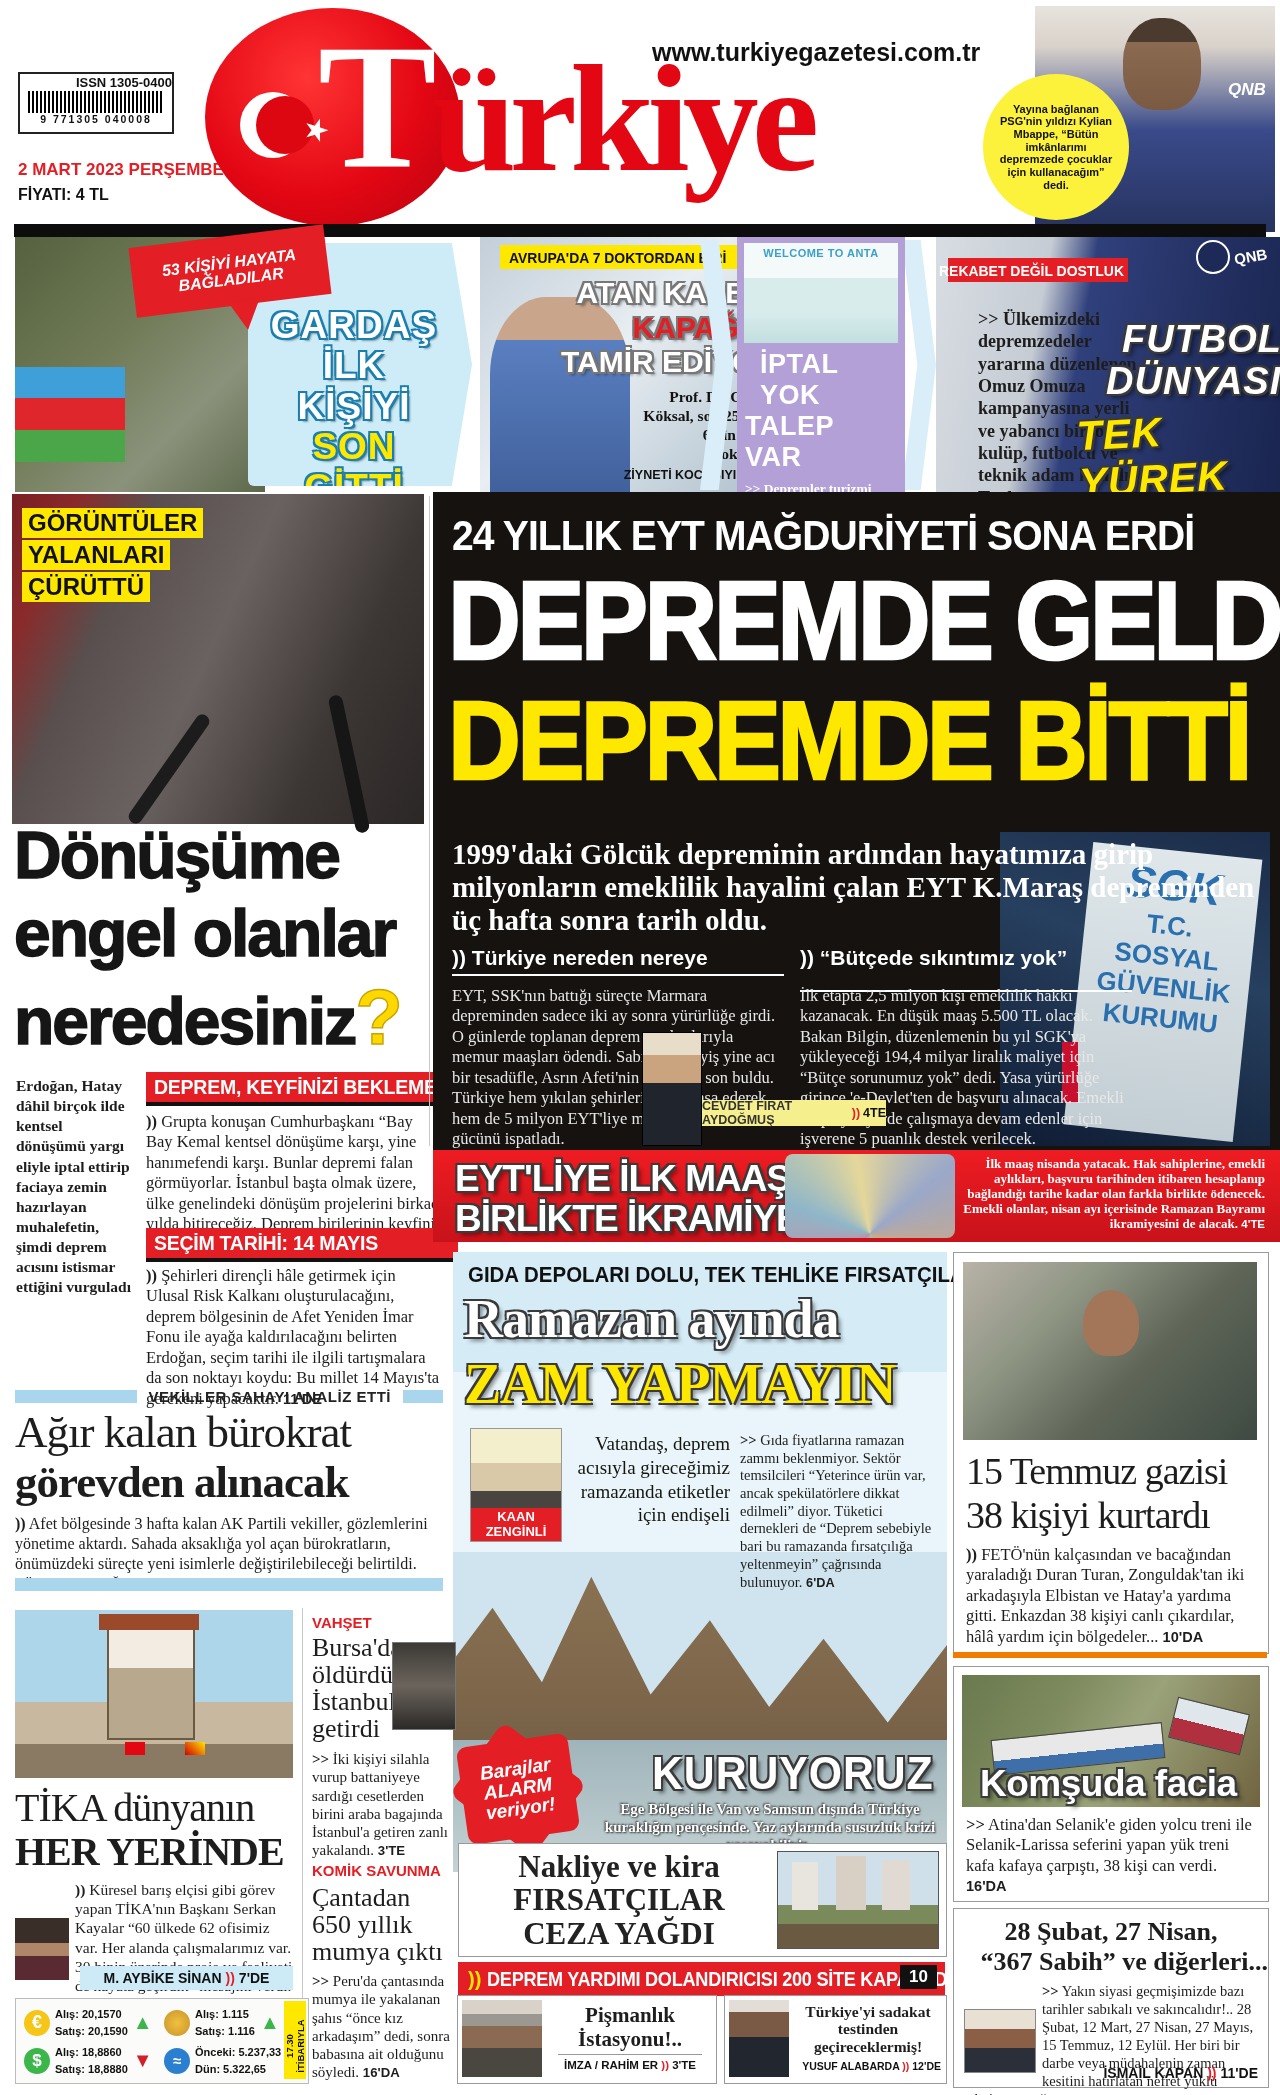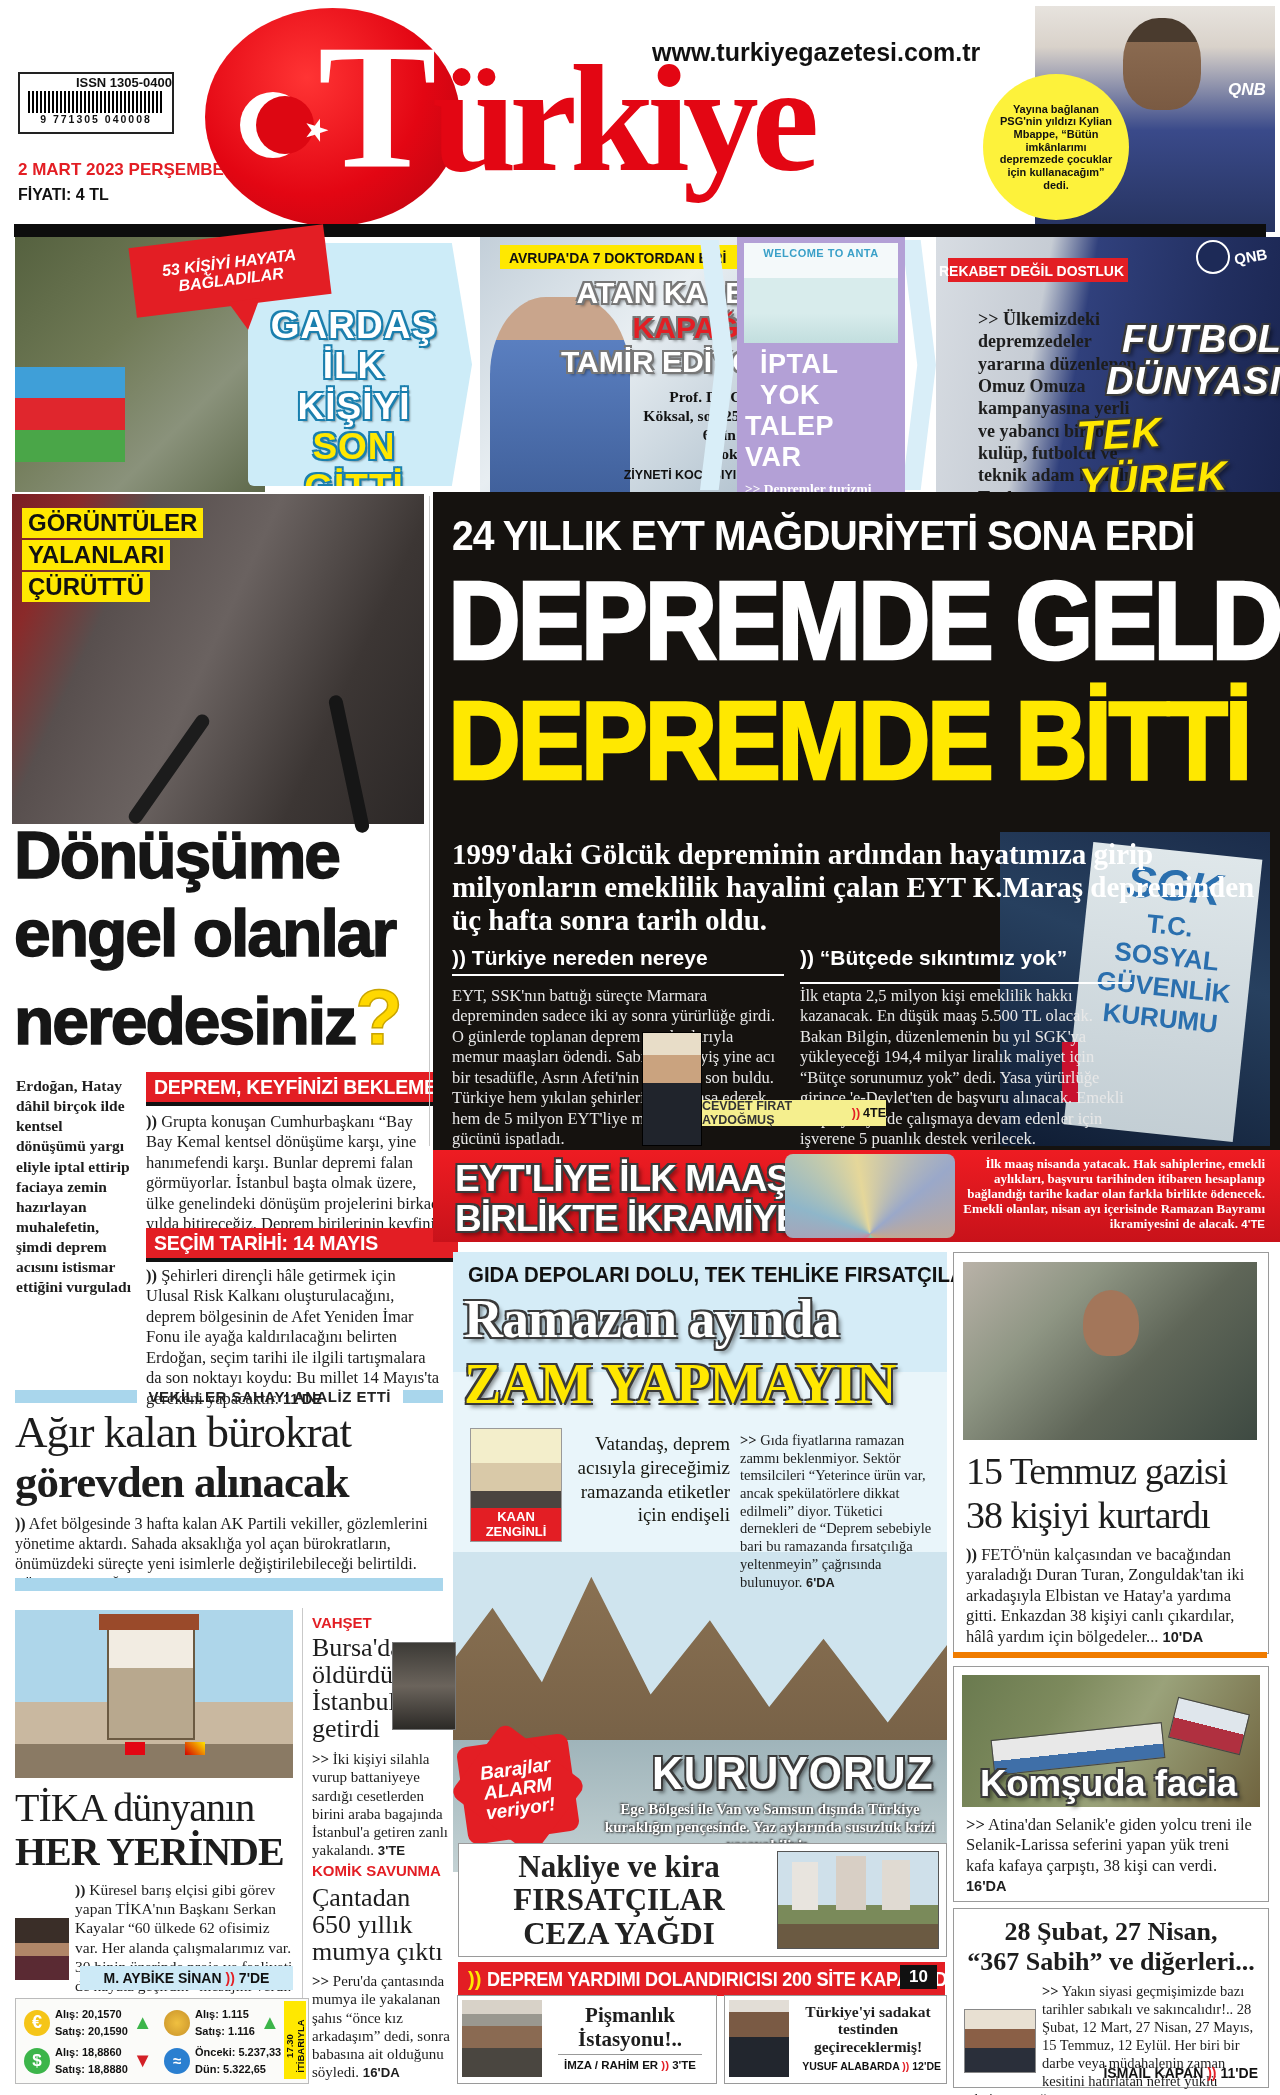--- a/index.html
+++ b/index.html
@@ -185,21 +185,21 @@
     <span class="scx fat" style="font-size:112px;font-weight:700;letter-spacing:-4px;transform:scaleX(.9);">DEPREMDE BİTTİ</span>
   </div>
   <div class="abs serif" style="left:452px;top:838px;width:815px;font-size:29px;font-weight:700;color:#fff;line-height:1.13;">1999'daki Gölcük depreminin ardından hayatımıza girip milyonların emeklilik hayalini çalan EYT K.Maraş depreminden üç hafta sonra tarih oldu.</div>
 
   <div class="abs" style="left:452px;top:946px;width:332px;border-bottom:2px solid #fff;padding-bottom:4px;color:#fff;font-weight:700;font-size:21px;">
     <span class="mk">))</span>
     <span>Türkiye nereden nereye</span>
   </div>
   <div class="abs serif" style="left:452px;top:986px;width:332px;font-size:16.5px;line-height:1.24;color:#e8e8e8;">EYT, SSK'nın battığı süreçte Marmara depreminden sadece iki ay sonra yürürlüğe girdi. O günlerde toplanan deprem yardımlarıyla memur maaşları ödendi. Sabırlı bekleyiş yine acı bir tesadüfle, Asrın Afeti'nin ardından son buldu. Türkiye hem yıkılan şehirleri tekrar inşa ederek hem de 5 milyon EYT'liye maaş ödeyerek mali gücünü ispatladı.</div>
 
-  <div class="abs" style="left:800px;top:946px;width:332px;border-bottom:2px solid #fff;padding-bottom:12px;color:#fff;font-weight:700;font-size:21px;">
+  <div class="abs" style="left:800px;top:946px;width:332px;border-bottom:2px solid #fff;padding-bottom:20px;color:#fff;font-weight:700;font-size:21px;">
     <span class="mk">))</span>
     <span>“Bütçede sıkıntımız yok”</span>
   </div>
   <div class="abs serif" style="left:800px;top:986px;width:332px;font-size:16.5px;line-height:1.24;color:#e8e8e8;">İlk etapta 2,5 milyon kişi emeklilik hakkı kazanacak. En düşük maaş 5.500 TL olacak. Bakan Bilgin, düzenlemenin bu yıl SGK'ya yükleyeceği 194,4 milyar liralık maliyet için “Bütçe sorunumuz yok” dedi. Yasa yürürlüğe girince 'e-Devlet'ten de başvuru alınacak. Emekli olup aynı yerde çalışmaya devam edenler için işverene 5 puanlık destek verilecek.</div>
 
   <div class="abs" style="left:642px;top:1032px;width:58px;height:112px;background:linear-gradient(180deg,#e8ddc8 0 20%,#caa37f 20% 45%,#20242c 45%);border:1px solid #000;"></div>
   <div class="abs" style="left:702px;top:1100px;width:184px;height:26px;background:#f5ef8e;display:flex;align-items:center;justify-content:center;gap:3px;">
     <span style="font-size:12.5px;font-weight:700;color:#333;">CEVDET FIRAT AYDOĞMUŞ</span>
     <span class="mk-red" style="font-size:12.5px;">))</span>
     <span style="font-size:12.5px;font-weight:900;color:#111;">4TE</span>
@@ -304,21 +304,21 @@
     </div>
     <div class="body-text" style="position:absolute;left:12px;top:148px;width:290px;">
       <span class="mk">&gt;&gt;</span>
       <span>Atina'dan Selanik'e giden yolcu treni ile Selanik-Larissa seferini yapan yük treni kafa kafaya çarpıştı, 38 kişi can verdi.</span>
       <span class="pg">16'DA</span>
     </div>
   </div>
 
   <div class="abs box" style="left:953px;top:1908px;width:314px;height:178px;">
     <div class="serif" style="position:absolute;left:0;top:8px;width:100%;text-align:center;font-size:26px;font-weight:700;color:#1d1d1d;">28 Şubat, 27 Nisan,</div>
-    <div class="serif" style="position:absolute;left:0;top:38px;width:100%;text-align:center;font-size:26px;font-weight:700;color:#1d1d1d;">“367 Sabih” ve diğerleri...</div>
+    <div class="serif" style="position:absolute;left:0;top:38px;width:100%;text-align:right;font-size:26px;font-weight:700;color:#1d1d1d;">“367 Sabih” ve diğerleri...</div>
     <div class="body-text" style="position:absolute;left:10px;top:74px;width:294px;font-size:14.5px;">
       <div style="float:left;width:70px;height:62px;margin:26px 6px 0 0;background:linear-gradient(180deg,#e8e0d2 0 30%,#8a5f46 30% 62%,#2a2f3a 62%);border:1px solid #888;"></div>
       <span class="mk">&gt;&gt;</span>
       <span>Yakın siyasi geçmişimizde bazı tarihler sabıkalı ve sakıncalıdır!.. 28 Şubat, 12 Mart, 27 Nisan, 27 Mayıs, 15 Temmuz, 12 Eylül. Her biri bir darbe veya müdahalenin zaman kesitini hatırlatan nefret yüklü takvim yaprağı.</span>
     </div>
     <div style="position:absolute;right:10px;bottom:6px;font-weight:700;font-size:14px;">
       <span>İSMAİL KAPAN</span>
       <span class="mk-red">))</span>
       <span style="font-weight:900;">11'DE</span>
     </div>

